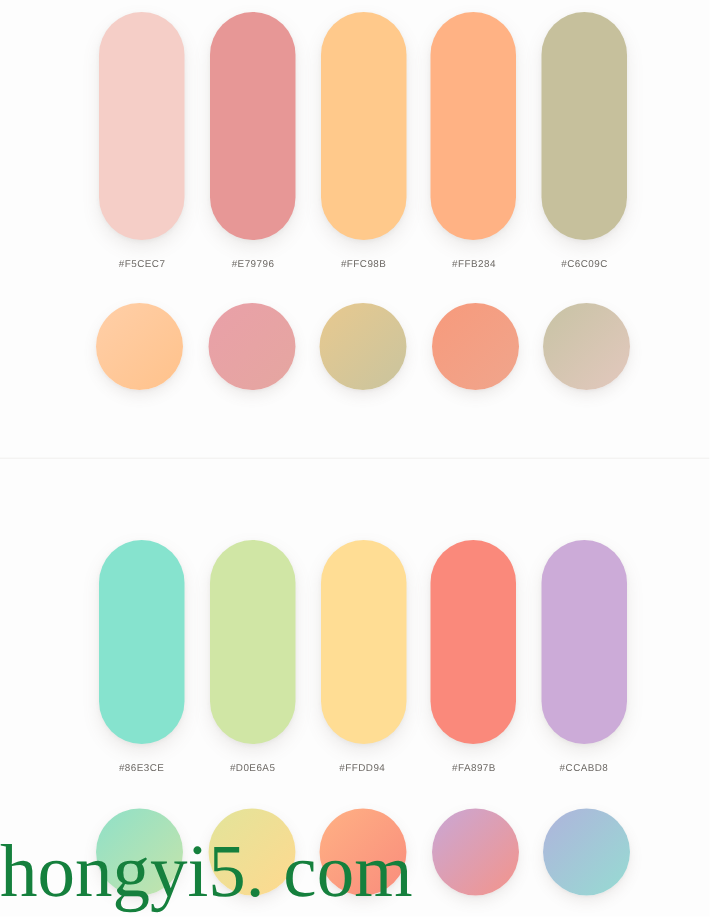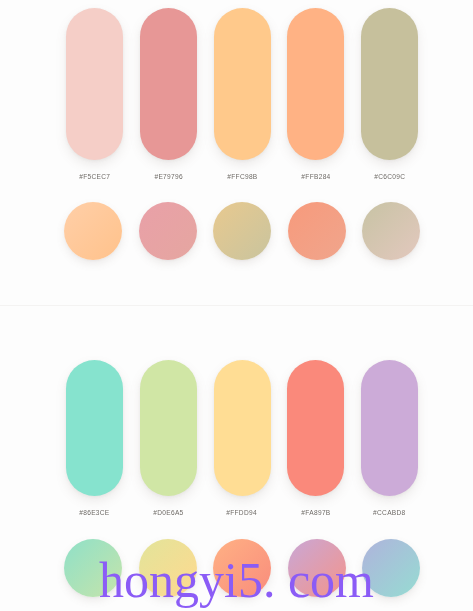--- a/index.html
+++ b/index.html
@@ -114,25 +114,24 @@
     justify-content: space-between;
     z-index: 2;
   }
 
   
   .watermark {
     position: absolute;
     left: 0;
     top: 555px;
     width: 473px;
-    text-align: center;
     font-family: "Liberation Serif", serif;
     font-size: 50px;
     line-height: 1;
-    color: #8b5cf6;
+    color: #15803d;
     letter-spacing: 0px;
     z-index: 5;
     white-space: nowrap;
     user-select: none;
   }
 </style>
 </head>
 <body>
 
 <div class="page">

